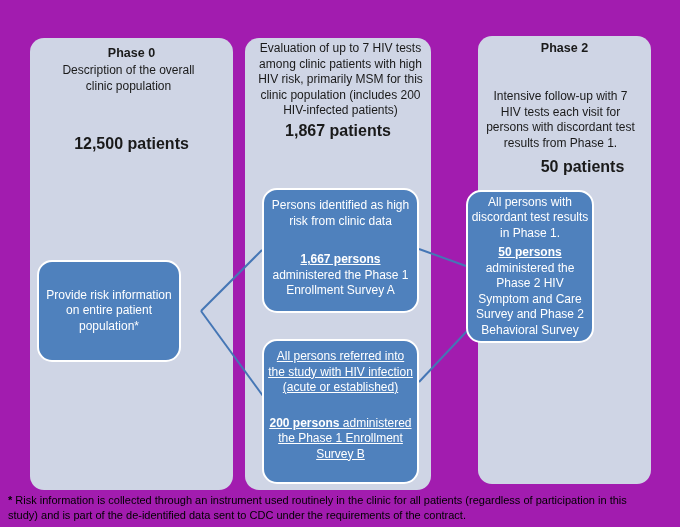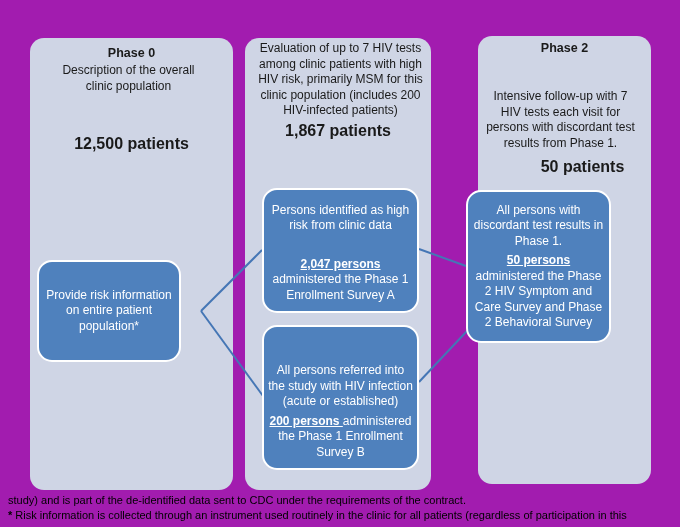--- a/index.html
+++ b/index.html
@@ -11,21 +11,21 @@
     position:absolute;background:#cfd5e5;border-radius:14px;
     text-align:center;
   }
   .col-title{font-weight:bold;font-size:12.5px;line-height:15px;}
   .col-desc{font-size:12px;line-height:15.5px;}
   .col-count{font-weight:bold;font-size:16px;line-height:15px;}
   .bluebox{
     position:absolute;background:#4f81bd;border:2.5px solid #ffffff;
     border-radius:15px;box-sizing:border-box;color:#ffffff;
     font-size:12px;line-height:15.5px;text-align:center;
-    display:flex;flex-direction:column;align-items:center;justify-content:flex-end;
+    display:flex;flex-direction:column;align-items:center;
   }
   .bluebox .inner{width:100%;}
   .bb-strong{font-weight:bold;text-decoration:underline;}
   #connectors{position:absolute;left:0;top:0;pointer-events:none;}
   #connectors line{stroke:#4576b5;stroke-width:2;}
   .footnote{
     position:absolute;left:8px;top:493px;width:666px;
     font-size:11px;line-height:15px;color:#000000;
   }
   .fn-star{font-weight:bold;}
@@ -36,23 +36,23 @@
   #col-phase1 .col-title{margin-top:12px;}
   #col-phase1 .col-desc{margin:3px 5px 0 10px;}
   #col-phase1 .col-count{margin-top:4px;}
   #col-phase2 .col-title{margin-top:5px;}
   #col-phase2 .col-desc{margin:33px 14px 0 6px;}
   #col-phase2 .col-count{margin-top:8px;margin-left:36px;}
   
   #box-phase0{left:37px;top:260px;width:144px;height:102px;justify-content:center;padding:0 5px;}
   #box-phase1-a{left:262px;top:188px;width:157px;height:125px;padding:8px 4px;}
   #box-phase1-a .block2{margin-top:23px;}
-  #box-phase1-b{left:262px;top:325px;width:157px;height:145px;padding:8px 4px;}
-  #box-phase1-b .block2{margin-top:4px;}
-  #box-phase2{left:466px;top:190px;width:145px;height:153px;justify-content:center;padding:0 3px;}
+  #box-phase1-b{left:262px;top:339px;width:157px;height:145px;padding:8px 4px;text-decoration:underline;}
+  #box-phase1-b .block2{margin-top:20px;}
+  #box-phase2{left:466px;top:190px;width:128px;height:153px;justify-content:center;padding:0 3px;}
   #box-phase2 .block2{margin-top:4px;}
 </style>
 </head>
 <body>
 
 <div id="page">
 
   <div class="col" id="col-phase0" style="left:30px;top:38px;width:203px;height:452px;">
     <div class="col-title">Phase 0</div>
     <div class="col-desc">Description of the overall clinic population</div>
@@ -77,37 +77,37 @@
     <line x1="419" y1="382" x2="467" y2="331"></line>
   </svg>
 
   <div class="bluebox" id="box-phase0">
     <div class="inner">Provide risk information on entire patient population*</div>
   </div>
 
   <div class="bluebox" id="box-phase1-a">
     <div class="inner block1">Persons identified as high risk from clinic data</div>
     <div class="inner block2">
-      <div class="bb-strong">2,047 persons</div>
+      <div class="bb-strong">1,667 persons</div>
       <div>administered the Phase 1 Enrollment Survey A</div>
     </div>
   </div>
 
   <div class="bluebox" id="box-phase1-b">
     <div class="inner block1">All persons referred into the study with HIV infection (acute or established)</div>
     <div class="inner block2">
       <span class="bb-strong">200 persons </span><span>administered the Phase 1 Enrollment Survey B</span>
     </div>
   </div>
 
   <div class="bluebox" id="box-phase2">
     <div class="inner block1">All persons with discordant test results in Phase 1.</div>
     <div class="inner block2">
       <span class="bb-strong">50 persons </span><span>administered the Phase 2 HIV Symptom and Care Survey and Phase 2 Behavioral Survey</span>
     </div>
   </div>
 
   <div class="footnote">
+    <div><span class="fn-star">*</span> <span>Risk information is collected through an instrument used routinely in the clinic for all patients (regardless of participation in this</span></div>
     <div>study) and is part of the de-identified data sent to CDC under the requirements of the contract.</div>
-    <div><span class="fn-star">*</span> <span>Risk information is collected through an instrument used routinely in the clinic for all patients (regardless of participation in this</span></div>
   </div>
 
 </div>
 
 </body></html>

